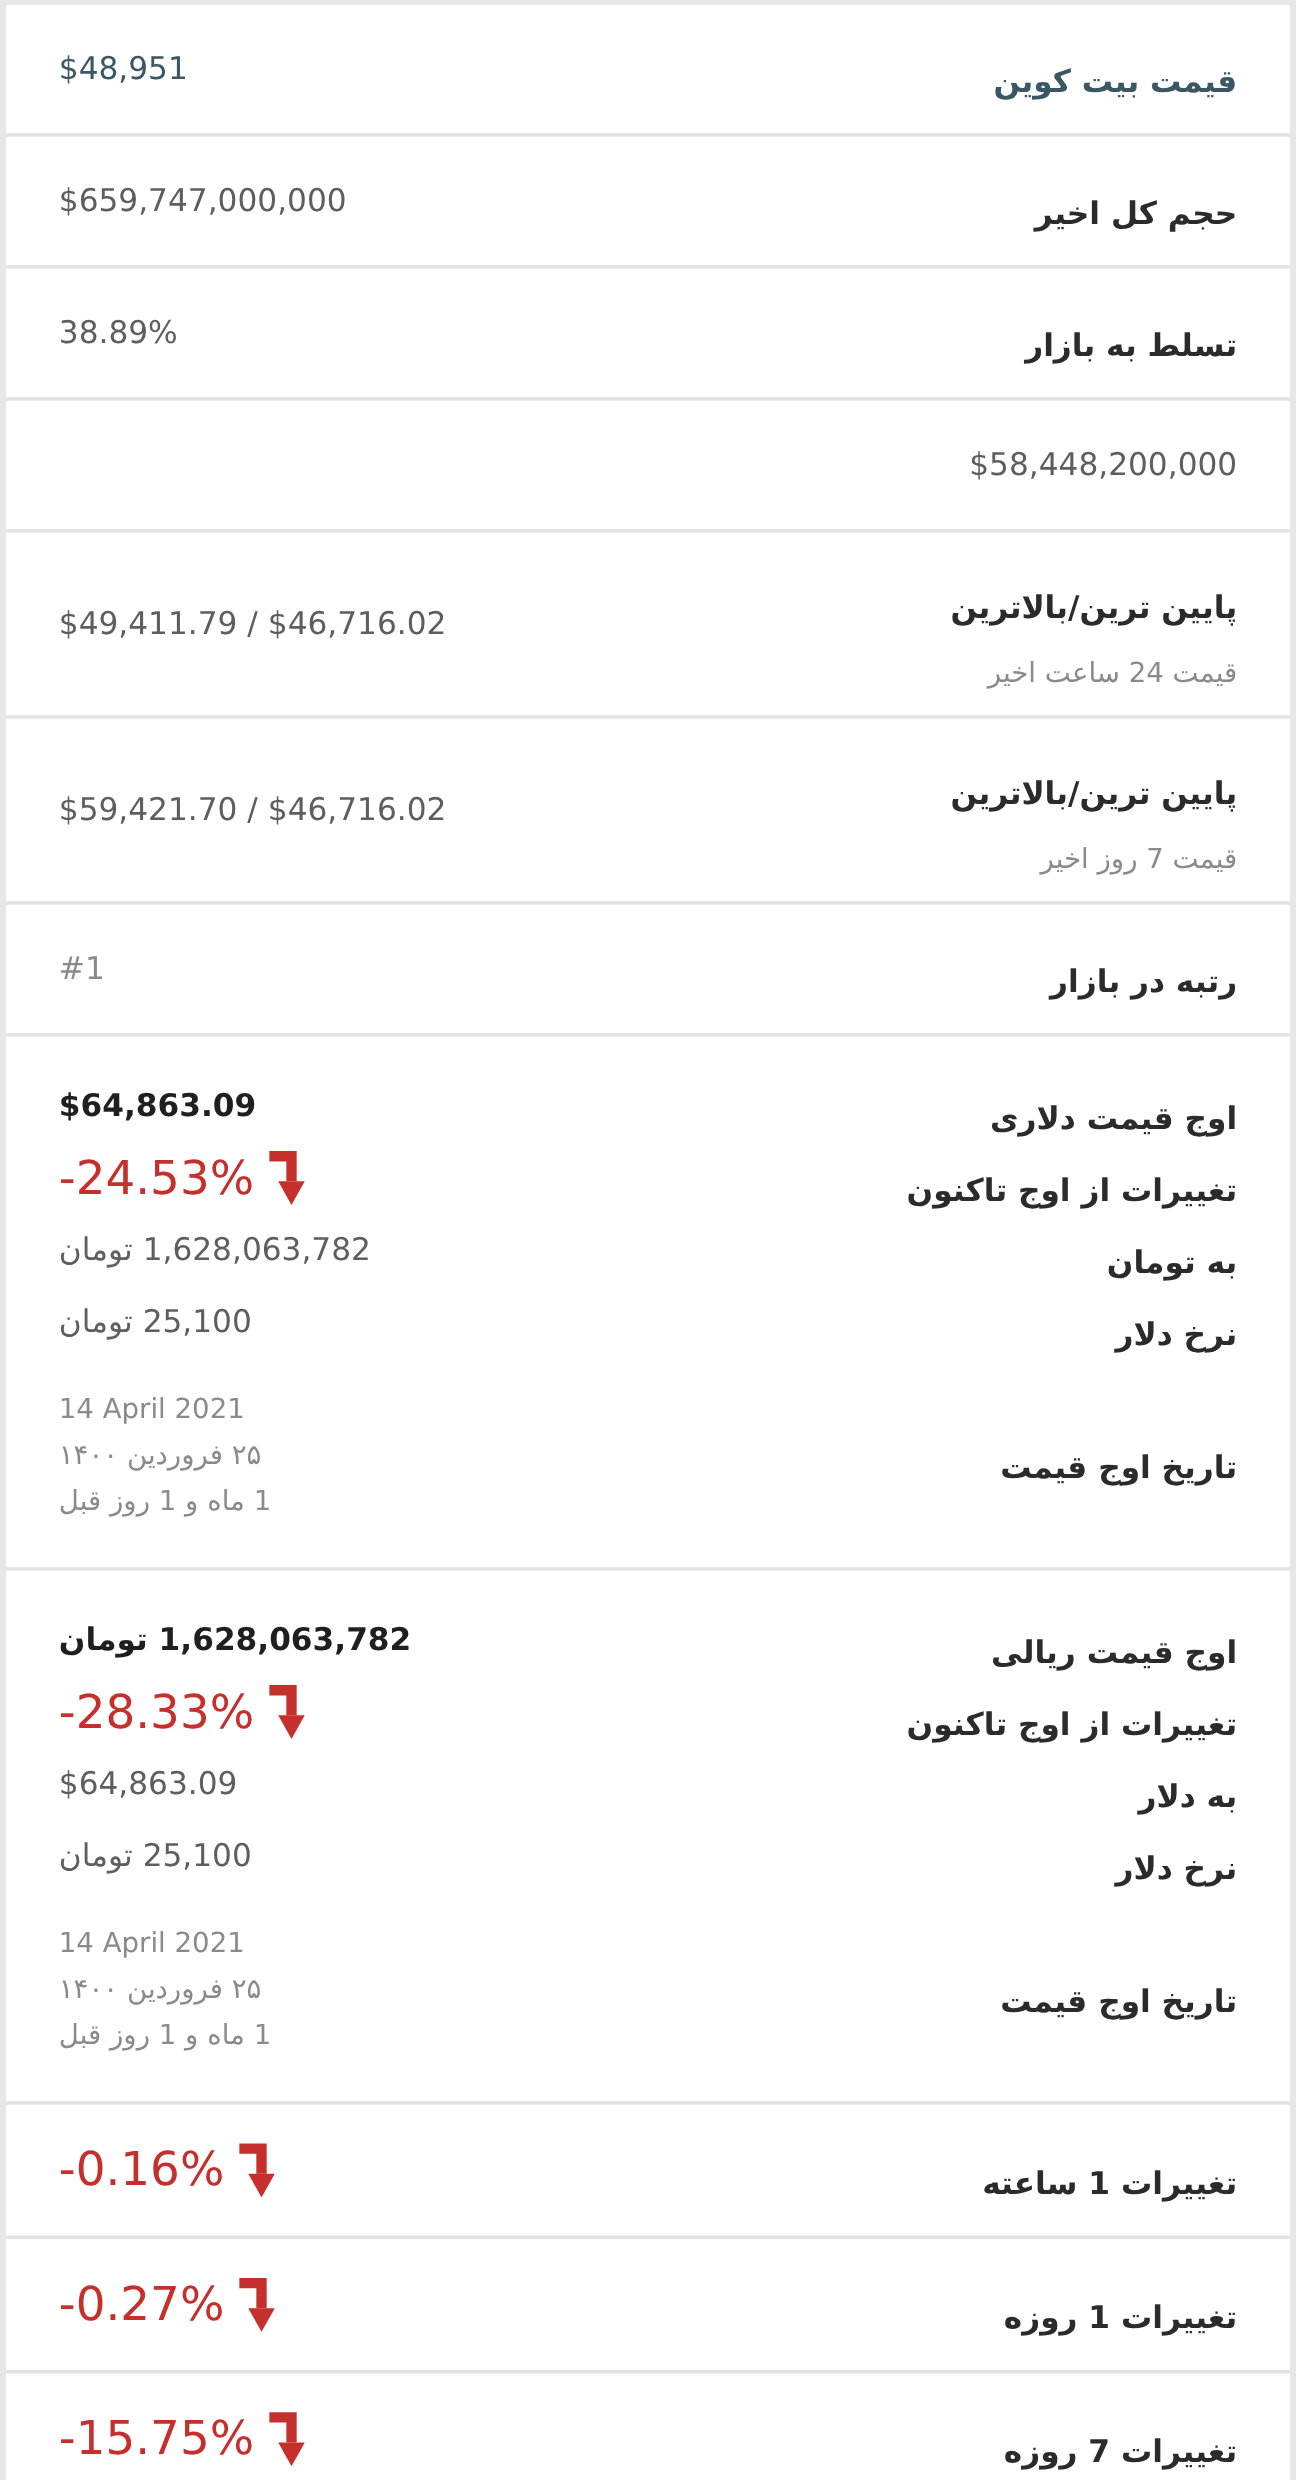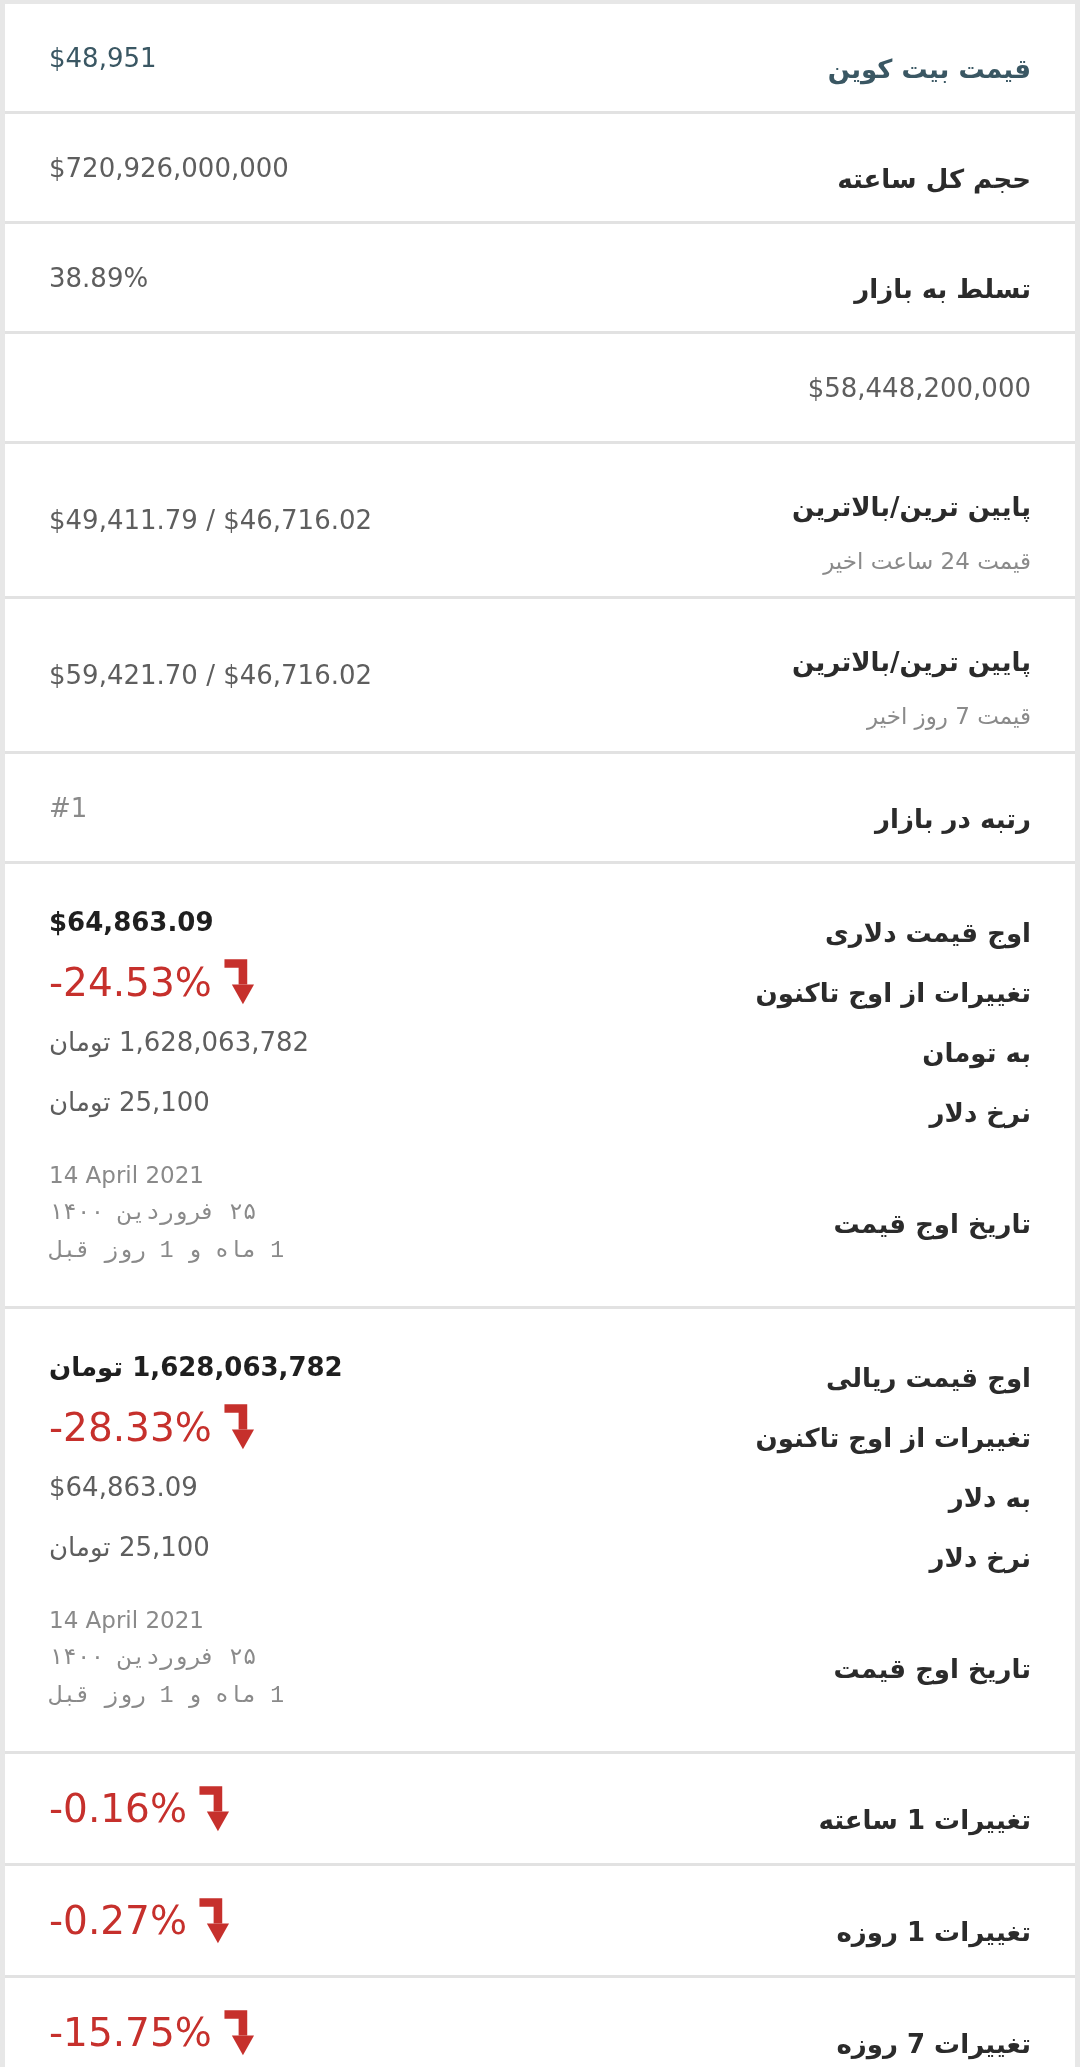--- a/index.html
+++ b/index.html
@@ -56,40 +56,40 @@
   .subrow {
     display: flex; justify-content: space-between;
     align-items: center; min-height: 60px;
   }
   .daterow { min-height: 162px; }
   .dateblock {
     text-align: left; font-size: 23px;
     color: #8a8a8a; line-height: 38px;
   }
   .dateline-ltr { direction: ltr; }
-  .dateline-rtl { direction: rtl; text-align: left; font-family: Liberation Mono, monospace; }
+  .dateline-rtl { direction: rtl; text-align: left; }
 </style>
 </head>
 <body>
 
 <div class="screen">
   <div class="card">
 
     <div class="row h-simple teal">
       <div class="labelcell">
           <div class="label">قیمت بیت کوین</div>
         </div>
       <div class="value">$48,951</div>
     </div>
 
     <div class="row h-simple">
       <div class="labelcell">
-          <div class="label">حجم کل ساعته</div>
-        </div>
-      <div class="value">$720,926,000,000</div>
+          <div class="label">حجم کل اخیر</div>
+        </div>
+      <div class="value">$659,747,000,000</div>
     </div>
 
     <div class="row h-simple">
       <div class="labelcell">
           <div class="label">تسلط به بازار</div>
         </div>
       <div class="value">38.89%</div>
     </div>
 
     <div class="row h-simple">

